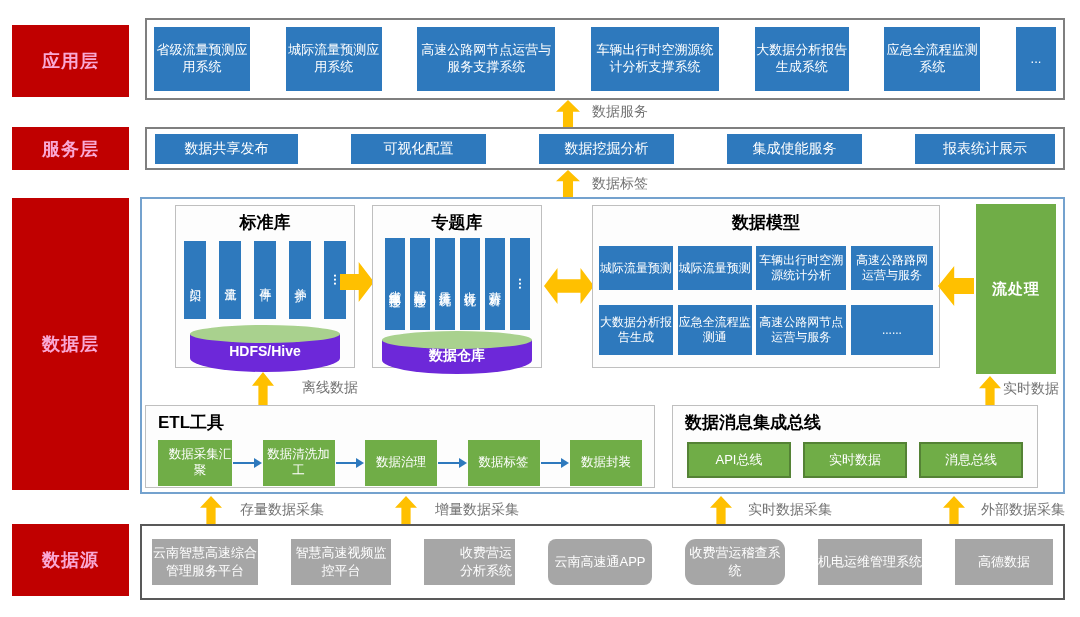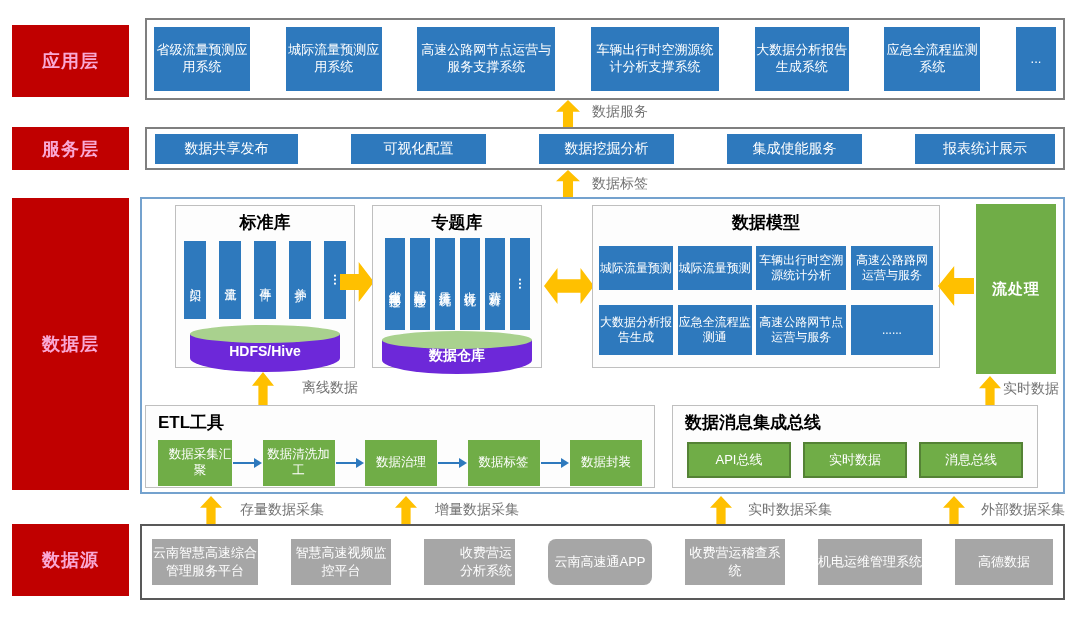--- a/index.html
+++ b/index.html
@@ -231,19 +231,19 @@
   <div class="ar up" style="left:943px;top:496px;width:22px;height:28px;"></div>
   <div class="flow-label" style="left:981px;top:501px;">外部数据采集</div>
 
   <div class="layer-label" style="top:524px;height:72px;">数据源</div>
   <div class="frame" style="left:140px;top:524px;width:925px;height:76px;border-color:#595959;">
     <div class="src-row">
       <div class="graybox" style="width:106px;">云南智慧高速综合管理服务平台</div>
       <div class="graybox" style="width:100px;">智慧高速视频监控平台</div>
       <div class="graybox" style="width:91px;padding-left:33px;">收费营运分析系统</div>
       <div class="graybox" style="width:104px;border-radius:8px;">云南高速通APP</div>
-      <div class="graybox" style="width:100px;">收费营运稽查系统</div>
+      <div class="graybox" style="width:100px;border-radius:11px;">收费营运稽查系统</div>
       <div class="graybox" style="width:104px;">机电运维管理系统</div>
       <div class="graybox" style="width:98px;">高德数据</div>
     </div>
   </div>
 
 </div>
 
 </body></html>

